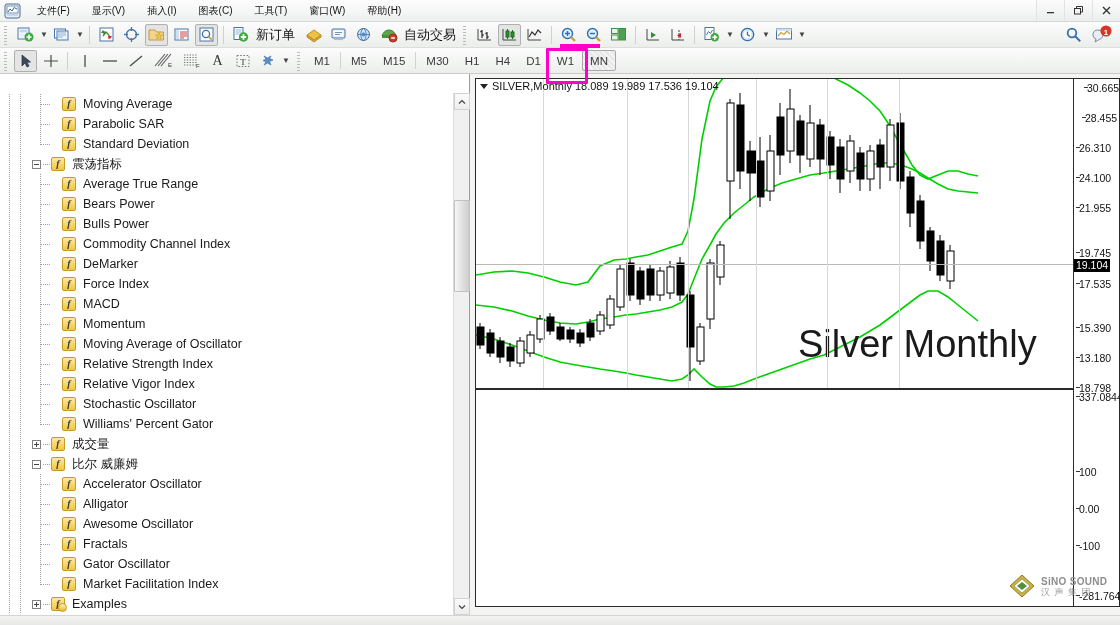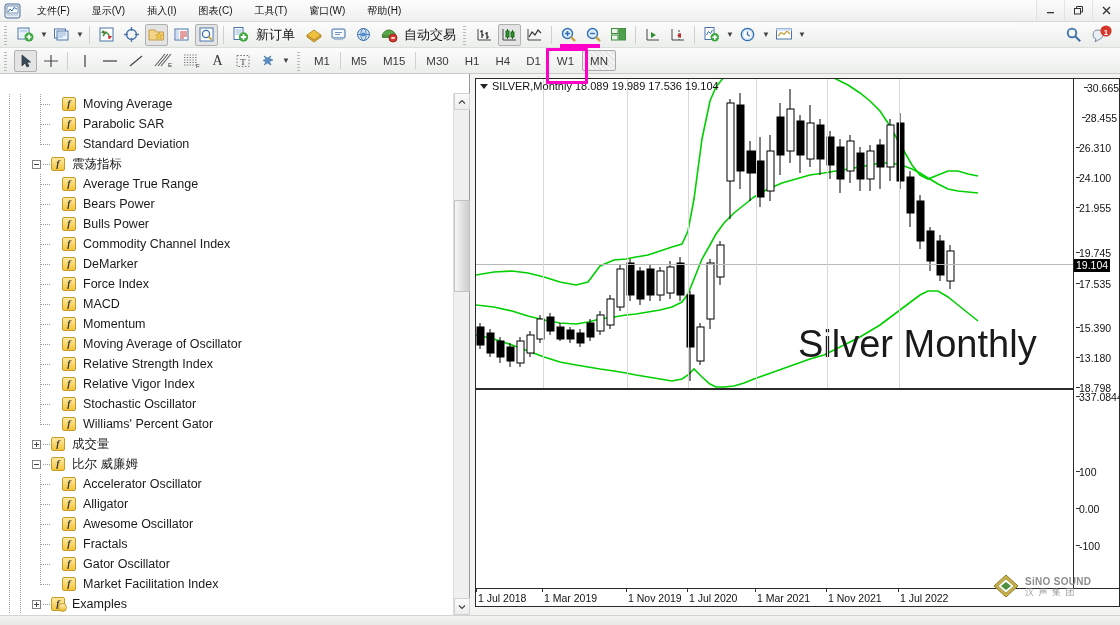--- a/index.html
+++ b/index.html
@@ -1242,41 +1242,32 @@
         <div class="axis-tick" style="top:313px; left:5px;">337.0844</div>
         <div class="axis-tick" style="top:388px; left:5px;">100</div>
         <div class="axis-tick" style="top:425px; left:5px;">0.00</div>
         <div class="axis-tick" style="top:462px; left:5px;">-100</div>
         <div class="axis-tick" style="top:512px; left:5px;">-281.764</div>
       </div>
 
       <div class="pane-div" style="top:309px; right:46px;"></div>
 
 
-      <div class="wm-logo" style="left:516px; top:494px;">
+      <div class="wm-logo" style="left:532px; top:494px;">
         <svg width="30" height="28" viewBox="0 0 30 28">
           <polygon points="14,2 26,13 14,24 2,13" fill="#c8b04a" stroke="#8a7a2a"></polygon>
           <polygon points="14,6 22,13 14,20 6,13" fill="#fff" stroke="#8a7a2a" stroke-width="0.6"></polygon>
           <polygon points="14,9 19,13 14,17 9,13" fill="#4f8f3f"></polygon>
         </svg>
         <div style="margin-left:3px; line-height:1.05;">
           <div style="font-size:10px; font-weight:bold; color:#8d8d8d; letter-spacing:0.3px;">SiNO SOUND</div>
           <div style="font-size:9px; color:#9a9a9a; letter-spacing:1px;">汉 声 集 团</div>
         </div>
       </div>
 
-      <div class="time-axis">
-        <div class="time-tick" style="left:2px;">1 Jul 2018</div>
-        <div class="time-tick" style="left:68px;">1 Mar 2019</div>
-        <div class="time-tick" style="left:152px;">1 Nov 2019</div>
-        <div class="time-tick" style="left:213px;">1 Jul 2020</div>
-        <div class="time-tick" style="left:281px;">1 Mar 2021</div>
-        <div class="time-tick" style="left:352px;">1 Nov 2021</div>
-        <div class="time-tick" style="left:424px;">1 Jul 2022</div>
-      </div>
 
       <div class="vgrid" style="left:67px; top:0; height:309px;"></div>
       <div class="vgrid" style="left:151px; top:0; height:309px;"></div>
       <div class="vgrid" style="left:212px; top:0; height:309px;"></div>
       <div class="vgrid" style="left:280px; top:0; height:309px;"></div>
       <div class="vgrid" style="left:351px; top:0; height:309px;"></div>
       <div class="vgrid" style="left:423px; top:0; height:309px;"></div>
     </div>
   </div>
 

